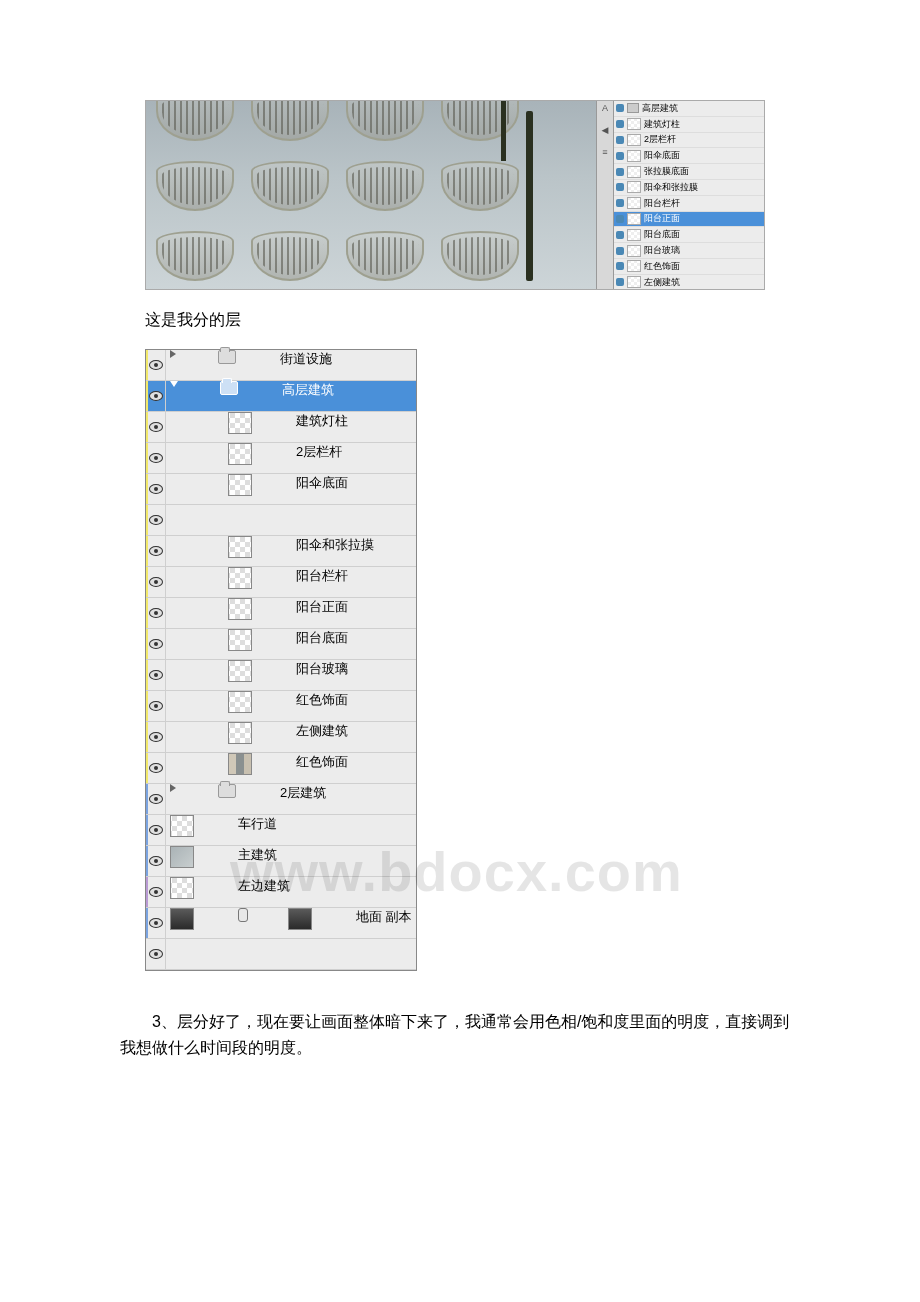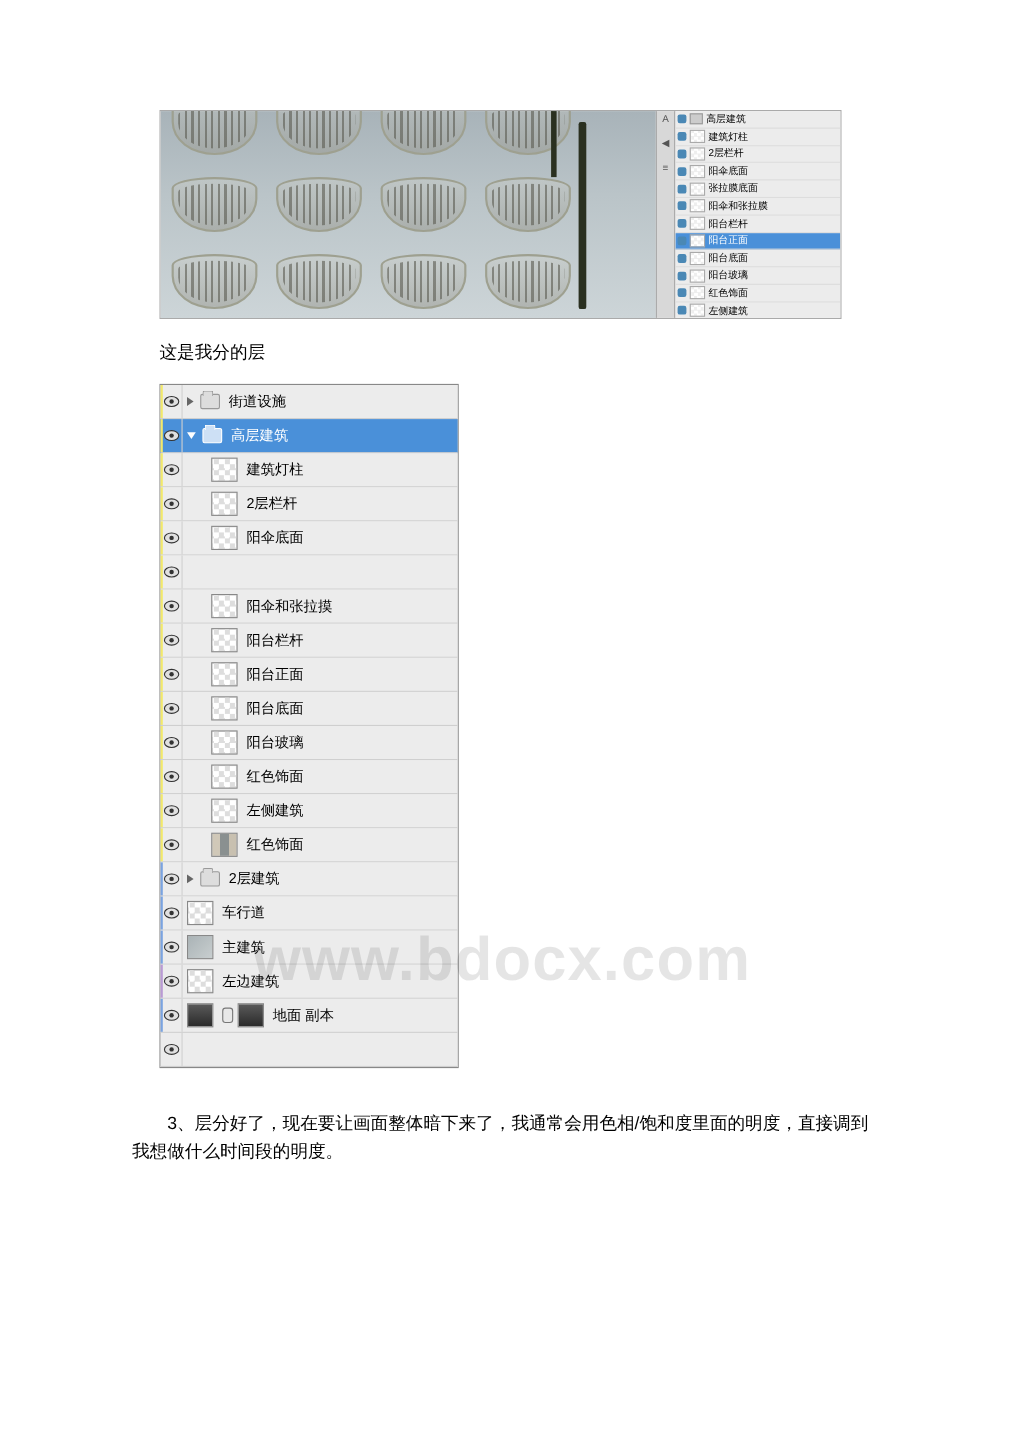--- a/index.html
+++ b/index.html
@@ -158,24 +158,25 @@
   .eye {
     width: 14px; height: 10px; border: 1px solid #333; border-radius: 50%;
     position: relative; background: #e0e0e0;
   }
   .eye::after {
     content:""; position:absolute; width:4px; height:4px; background:#333; border-radius:50%;
     left:4px; top:2px;
   }
   .content-cell {
     display: flex;
-    align-items: center;
+    align-items: flex-start;
     padding-left: 4px;
     flex: 1;
     height: 100%;
+    gap: 36px;
   }
   .indent { width: 22px; flex-shrink:0; }
   .tri {
     width: 0; height: 0;
     border-left: 6px solid #666;
     border-top: 4px solid transparent;
     border-bottom: 4px solid transparent;
     margin-right: 6px;
     flex-shrink:0;
   }

